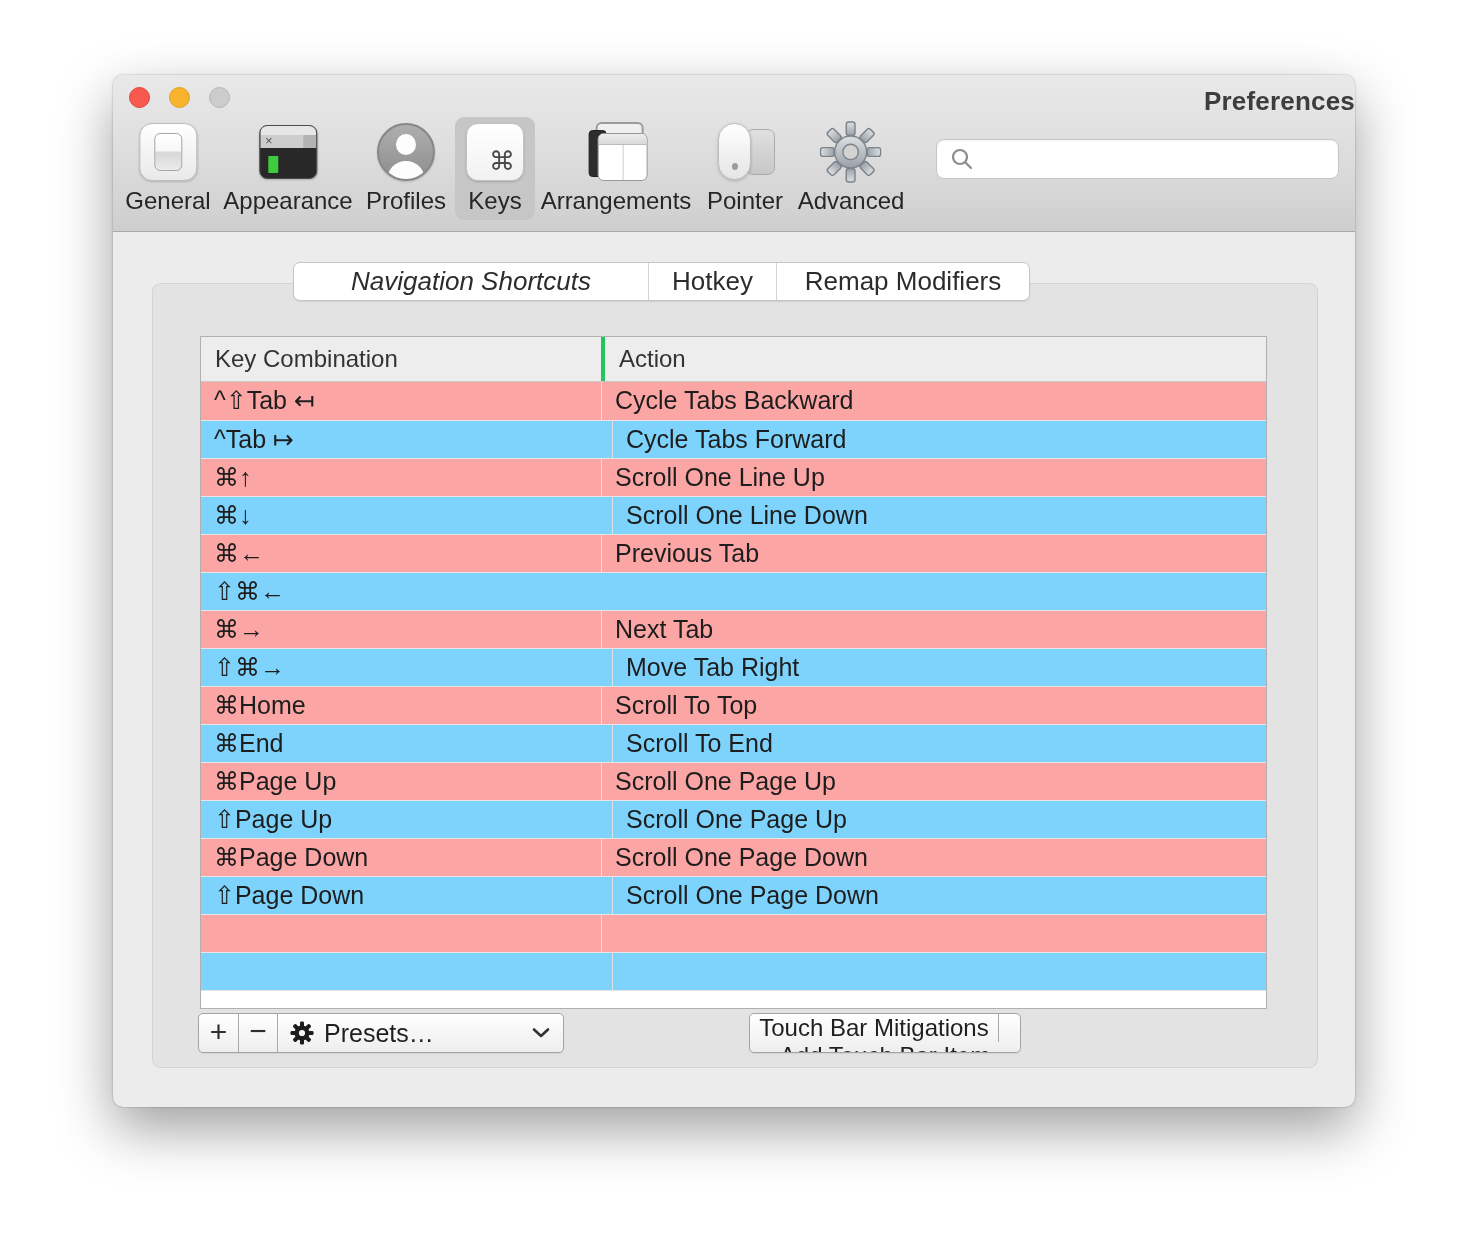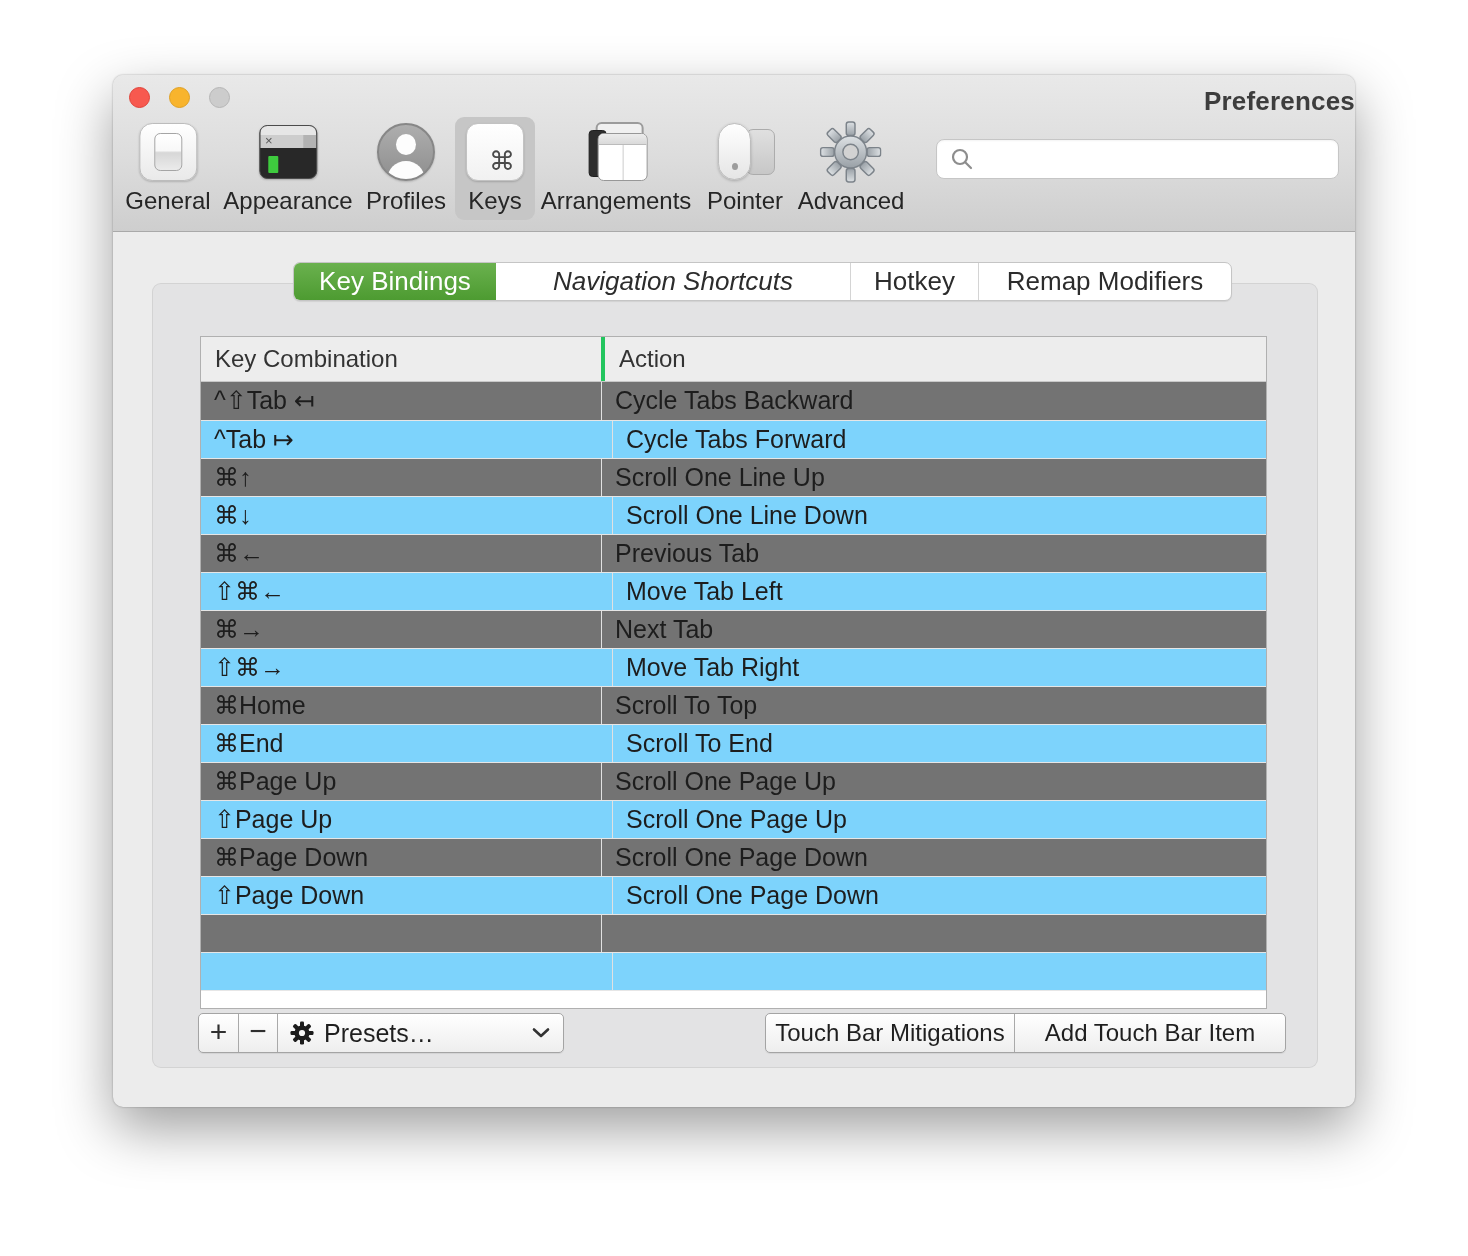--- a/index.html
+++ b/index.html
@@ -101,35 +101,35 @@
   .tabseg.w0 { width:202px; } .tabseg.w1 { width:355px;font-style:italic; } .tabseg.w2 { width:128px; } .tabseg.w3 { width:252px; }
   .tabseg.selected { background:linear-gradient(180deg,#6ab14e,#4d9b31); color:#ffffff; border-right:none; }
 
   
   .ptable { position:absolute; left:87px; top:261px; width:1067px; height:673px;
     background:#ffffff; border:1px solid #b0b0b0; display:flex; flex-direction:column; overflow:hidden; }
   .thead { display:flex; height:45px; flex:0 0 45px; background:#ededed; border-bottom:1px solid #c8c8c8; }
   .thcell { font-size:24px; color:#333333; line-height:44px; padding-left:14px; }
   .thcell.key { flex:0 0 400px; }
   .thcell.action { flex:1; border-left:4px solid #22c55e; }
-  .trow { display:flex; height:38px; flex:0 0 38px; background:#737373; }
+  .trow { display:flex; height:38px; flex:0 0 38px; background:#fca5a5; }
   .trow.alt { background:#7dd3fc;gap:11px; }
   .trow + .trow { border-top:1px solid #e6e6e6; }
   .tcell { font-size:25px; color:#1d1d1d; line-height:36px; padding-left:13px;
     white-space:nowrap; overflow:hidden; }
   .tcell.key { flex:0 0 400px; }
   .tcell.action { flex:1; border-left:1px solid #e1e1e1; }
   .tfiller { flex:1; background:#ffffff; border-top:1px solid #e6e6e6; }
 
   
   .btn-group { position:absolute; top:938px; height:40px; display:flex;
     border:1px solid #a4a4a4; border-radius:5px; overflow:hidden;
     background:linear-gradient(180deg,#ffffff,#eeeeee); box-shadow:0 1px 1px rgba(0,0,0,.07); }
   .btn-group.left { left:85px; }
-  .btn-group.right { left:652px; }
+  .btn-group.right { left:636px;flex-direction:column; }
   .seg { display:flex; align-items:center; justify-content:center; border-right:1px solid #a9a9a9; }
   .seg:last-child { border-right:none; }
   .seg-plus { width:40px; font-size:30px; font-weight:300; color:#2f2f2f; padding-bottom:3px; }
   .seg-minus { width:39px; font-size:30px; font-weight:300; color:#2f2f2f; padding-bottom:5px; }
   .seg-presets { width:285px; justify-content:flex-start; padding-left:12px; position:relative; }
   .seg-presets .plabel { font-size:25px; color:#1f1f1f; margin-left:10px; }
   .seg-presets .chev { position:absolute; right:13px; top:50%; transform:translateY(-50%); }
   .seg-txt { font-size:24px; color:#1f1f1f; }
   .seg-tbm { width:249px; }
   .seg-atbi { width:270px; }
@@ -235,21 +235,20 @@
       <svg width="24" height="24" viewBox="0 0 24 24">
         <circle cx="10" cy="10" r="7" fill="none" stroke="#8d8d8d" stroke-width="2.2"></circle>
         <line x1="15.2" y1="15.2" x2="21" y2="21" stroke="#8d8d8d" stroke-width="2.2" stroke-linecap="round"></line>
       </svg>
     </div>
   </div>
 
   <div class="groupbox"></div>
 
   <div class="tabbar">
-    <div class="tabseg w0 selected">Key Bindings</div>
     <div class="tabseg w1">Navigation Shortcuts</div>
     <div class="tabseg w2">Hotkey</div>
     <div class="tabseg w3">Remap Modifiers</div>
   </div>
 
   <div class="ptable">
     <div class="thead">
       <div class="thcell key">Key Combination</div>
       <div class="thcell action">Action</div>
     </div>
@@ -269,21 +268,20 @@
         <div class="trow alt">
           <div class="tcell key">⌘↓</div>
           <div class="tcell action">Scroll One Line Down</div>
         </div>
         <div class="trow">
           <div class="tcell key">⌘←</div>
           <div class="tcell action">Previous Tab</div>
         </div>
         <div class="trow alt">
           <div class="tcell key">⇧⌘←</div>
-          <div class="tcell action">Move Tab Left</div>
         </div>
         <div class="trow">
           <div class="tcell key">⌘→</div>
           <div class="tcell action">Next Tab</div>
         </div>
         <div class="trow alt">
           <div class="tcell key">⇧⌘→</div>
           <div class="tcell action">Move Tab Right</div>
         </div>
         <div class="trow">

